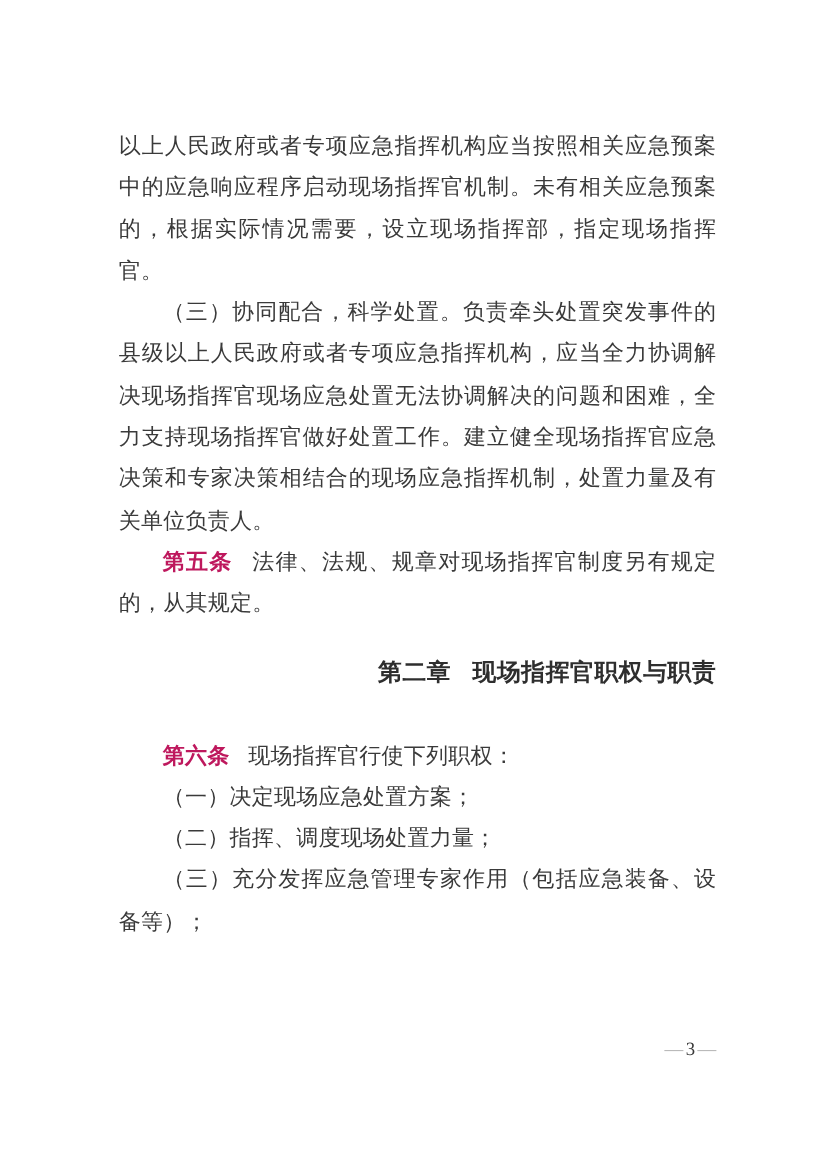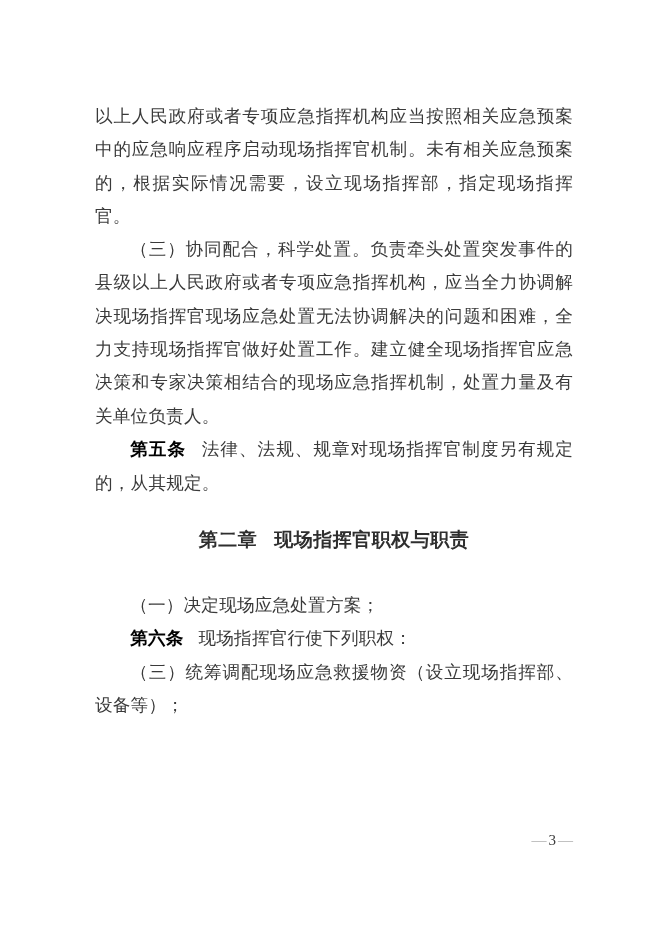--- a/index.html
+++ b/index.html
@@ -30,29 +30,29 @@
   }
   .content p {
     margin: 0;
     padding: 0;
   }
   .para-indent {
     text-indent: 2em;
   }
   .article-label {
     font-weight: bold;
-    font-family: Liberation Mono, monospace;
-    color: #000000;
+    font-family: Liberation Serif, serif;
+    color: #be185d;
   }
   .label-gap {
     display: inline-block;
     width: 0.85em;
   }
   .chapter-heading {
-    text-align: center;
+    text-align: right;
     text-indent: 0;
     font-weight: bold;
     font-family: "Liberation Sans", "DejaVu Sans", sans-serif;
     font-size: 19px;
     line-height: 22px;
     margin: 28px 0 38px 0 !important;
     color: #2e2e2e;
     letter-spacing: 0.5px;
   }
   .heading-gap {
@@ -89,28 +89,29 @@
     <p class="para-indent">（三）协同配合，科学处置。负责牵头处置突发事件的县级以上人民政府或者专项应急指挥机构，应当全力协调解决现场指挥官现场应急处置无法协调解决的问题和困难，全力支持现场指挥官做好处置工作。建立健全现场指挥官应急决策和专家决策相结合的现场应急指挥机制，处置力量及有关单位负责人。</p>
 
     <p class="para-indent">
       <span class="article-label">第五条</span><span class="label-gap"></span><span>法律、法规、规章对现场指挥官制度另有规定的，从其规定。</span>
     </p>
 
     <p class="chapter-heading">
       <span>第二章</span><span class="heading-gap"></span><span>现场指挥官职权与职责</span>
     </p>
 
-    <p class="para-indent">（一）决定现场应急处置方案；</p>
-
     <p class="para-indent">
       <span class="article-label">第六条</span><span class="label-gap"></span><span>现场指挥官行使下列职权：</span>
     </p>
 
+    <p class="para-indent">（一）决定现场应急处置方案；</p>
 
-    <p class="para-indent">（三）统筹调配现场应急救援物资（设立现场指挥部、设备等）；</p>
+    <p class="para-indent">（二）指挥、调度现场处置力量；</p>
+
+    <p class="para-indent">（三）充分发挥应急管理专家作用（包括应急装备、设备等）；</p>
 
 
   </div>
 
   <div class="pageno">
     <span class="dash">—</span><span class="num">3</span><span class="dash">—</span>
   </div>
 </div>
 
 </body></html>

